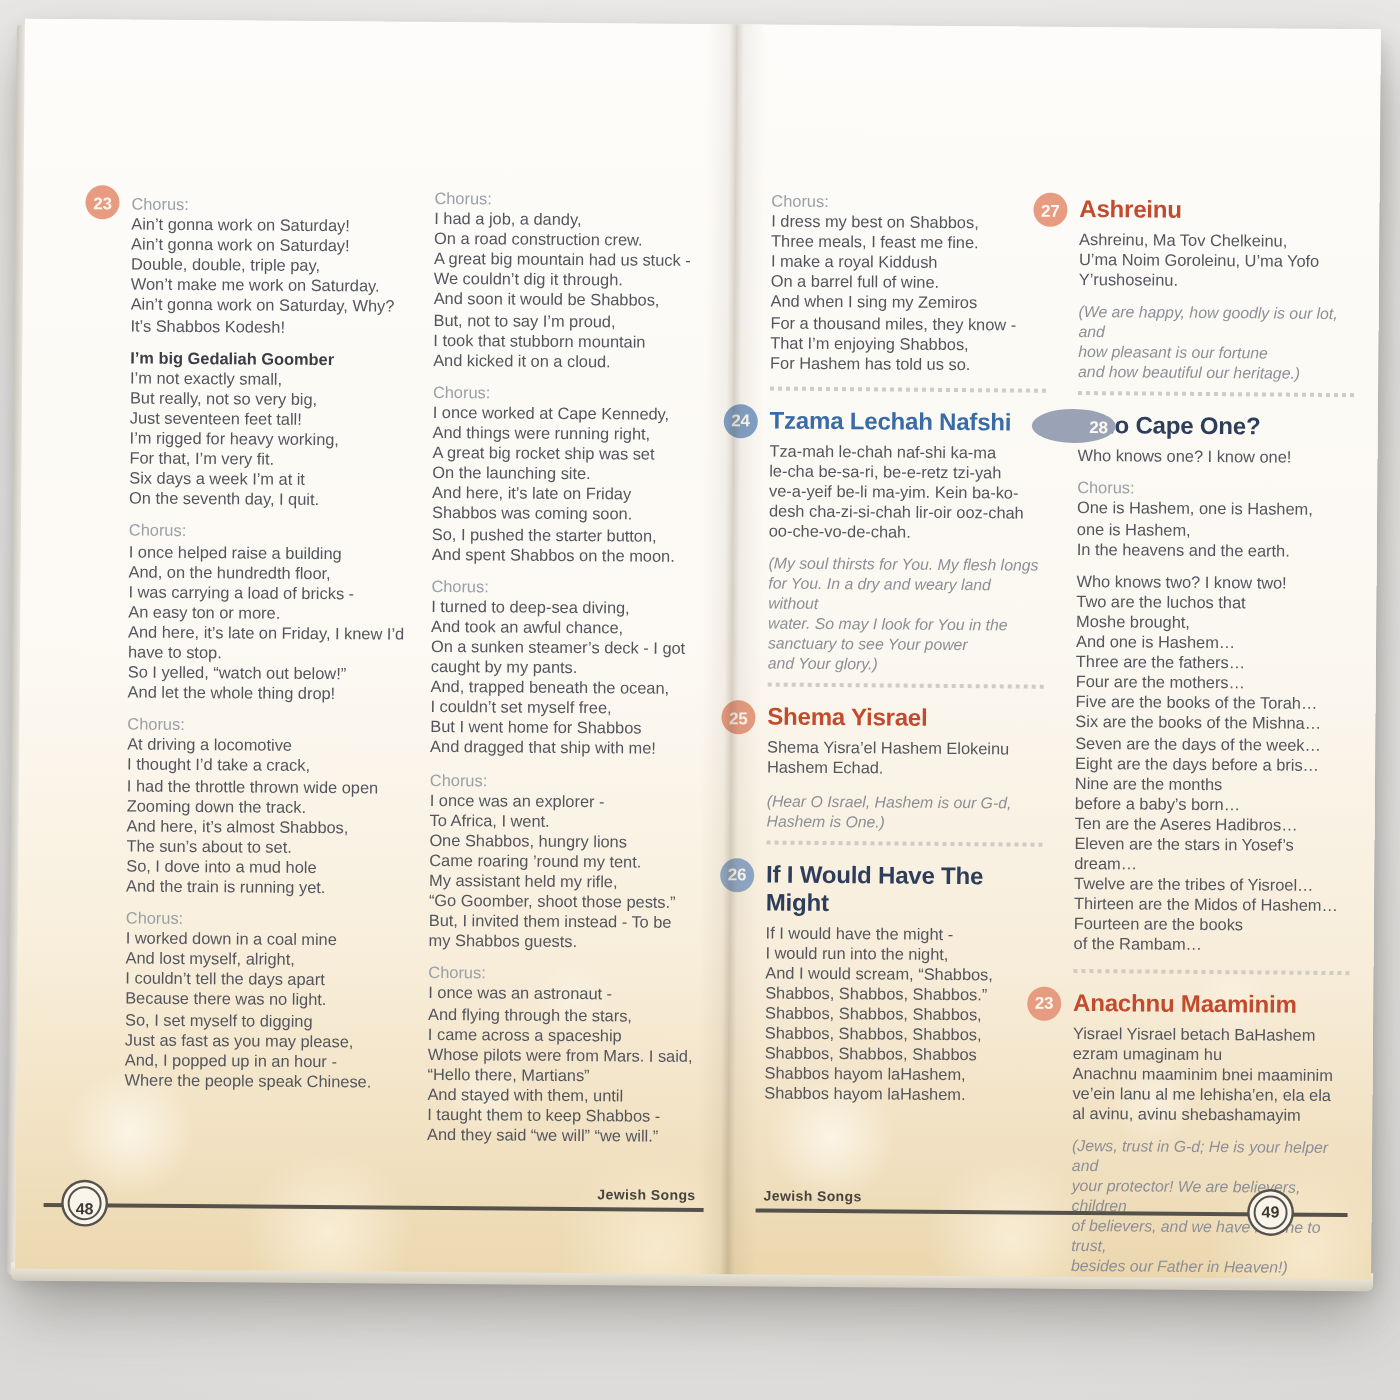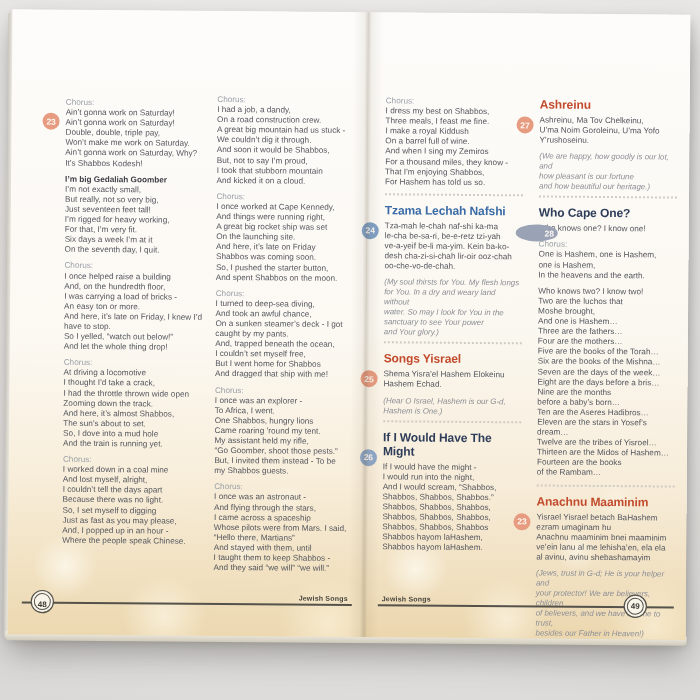--- a/index.html
+++ b/index.html
@@ -28,21 +28,21 @@
   .fold{position:absolute;left:calc(52.5% - 15px);width:30px;top:0;bottom:0;z-index:3;pointer-events:none;
     background:linear-gradient(90deg, rgba(0,0,0,0) 0%, rgba(110,92,64,0.08) 38%,
       rgba(84,66,42,0.22) 50%, rgba(110,92,64,0.08) 62%, rgba(0,0,0,0) 100%);}
   .content{position:absolute;top:84px;bottom:46px;display:flex;z-index:2;}
   .page-left .content{left:54px;right:12px;gap:13px;}
   .page-right .content{left:18px;right:12px;gap:16px;}
   .col{flex:1;min-width:0;}
   .song-title{position:relative;font-size:12px;line-height:14px;font-weight:bold;
     letter-spacing:-0.1px;margin:0 0 4px 0;}
   .song-badge{position:absolute;left:-23px;top:-1px;width:17px;height:17px;border-radius:50%;
-    color:#fdf8f2;font-size:8.5px;font-weight:bold;display:flex;align-items:center;justify-content:center;margin-top:20px;}
+    color:#fdf8f2;font-size:8.5px;font-weight:bold;display:flex;align-items:center;justify-content:center;}
   .chorus-label{font-size:8.2px;line-height:10.1px;color:#9aa0a8;}
   .line{font-size:8.2px;line-height:10.1px;color:#54565e;}
   .stanza{margin:0 0 6px 0;}
   .bold-line{font-size:8.2px;line-height:10.1px;font-weight:bold;color:#3c3e45;}
   .italic-block{margin:0 0 2px 0;}
   .iline{font-size:7.9px;line-height:10px;font-style:italic;color:#8d8f96;}
   .divider{border-top:2px dotted #cfccc4;margin:4px 0 8px 0;}
   .footer{position:absolute;left:14px;right:12px;bottom:22px;height:22px;z-index:2;}
   .footer-line{position:absolute;left:0;right:0;top:11px;height:1.5px;background:#54524a;}
   .imprint{position:absolute;bottom:13px;font-size:7px;font-weight:bold;color:#46443d;letter-spacing:0.2px;}
@@ -214,21 +214,21 @@
                 <div class="line">oo-che-vo-de-chah.</div>
               </div>
               <div class="italic-block stanza">
                 <div class="iline">(My soul thirsts for You. My flesh longs</div>
                 <div class="iline">for You. In a dry and weary land without</div>
                 <div class="iline">water. So may I look for You in the</div>
                 <div class="iline">sanctuary to see Your power</div>
                 <div class="iline">and Your glory.)</div>
               </div>
               <div class="divider"></div>
-              <div class="song-title"><span class="song-badge" style="background: rgb(231, 155, 128);">25</span><span class="song-title-text" style="color: rgb(194, 75, 45);">Songs Yisrael</span></div>
+              <div class="song-title"><span class="song-badge" style="background: rgb(231, 155, 128);">25</span><span class="song-title-text" style="color: rgb(194, 75, 45);">Shema Yisrael</span></div>
               <div class="stanza">
                 <div class="line">Shema Yisra’el Hashem Elokeinu</div>
                 <div class="line">Hashem Echad.</div>
               </div>
               <div class="italic-block stanza">
                 <div class="iline">(Hear O Israel, Hashem is our G-d,</div>
                 <div class="iline">Hashem is One.)</div>
               </div>
               <div class="divider"></div>
               <div class="song-title"><span class="song-badge" style="background: rgb(142, 167, 199);">26</span><span class="song-title-text" style="color: rgb(46, 61, 89); margin-top: 48px;">If I Would Have The Might</span></div>

